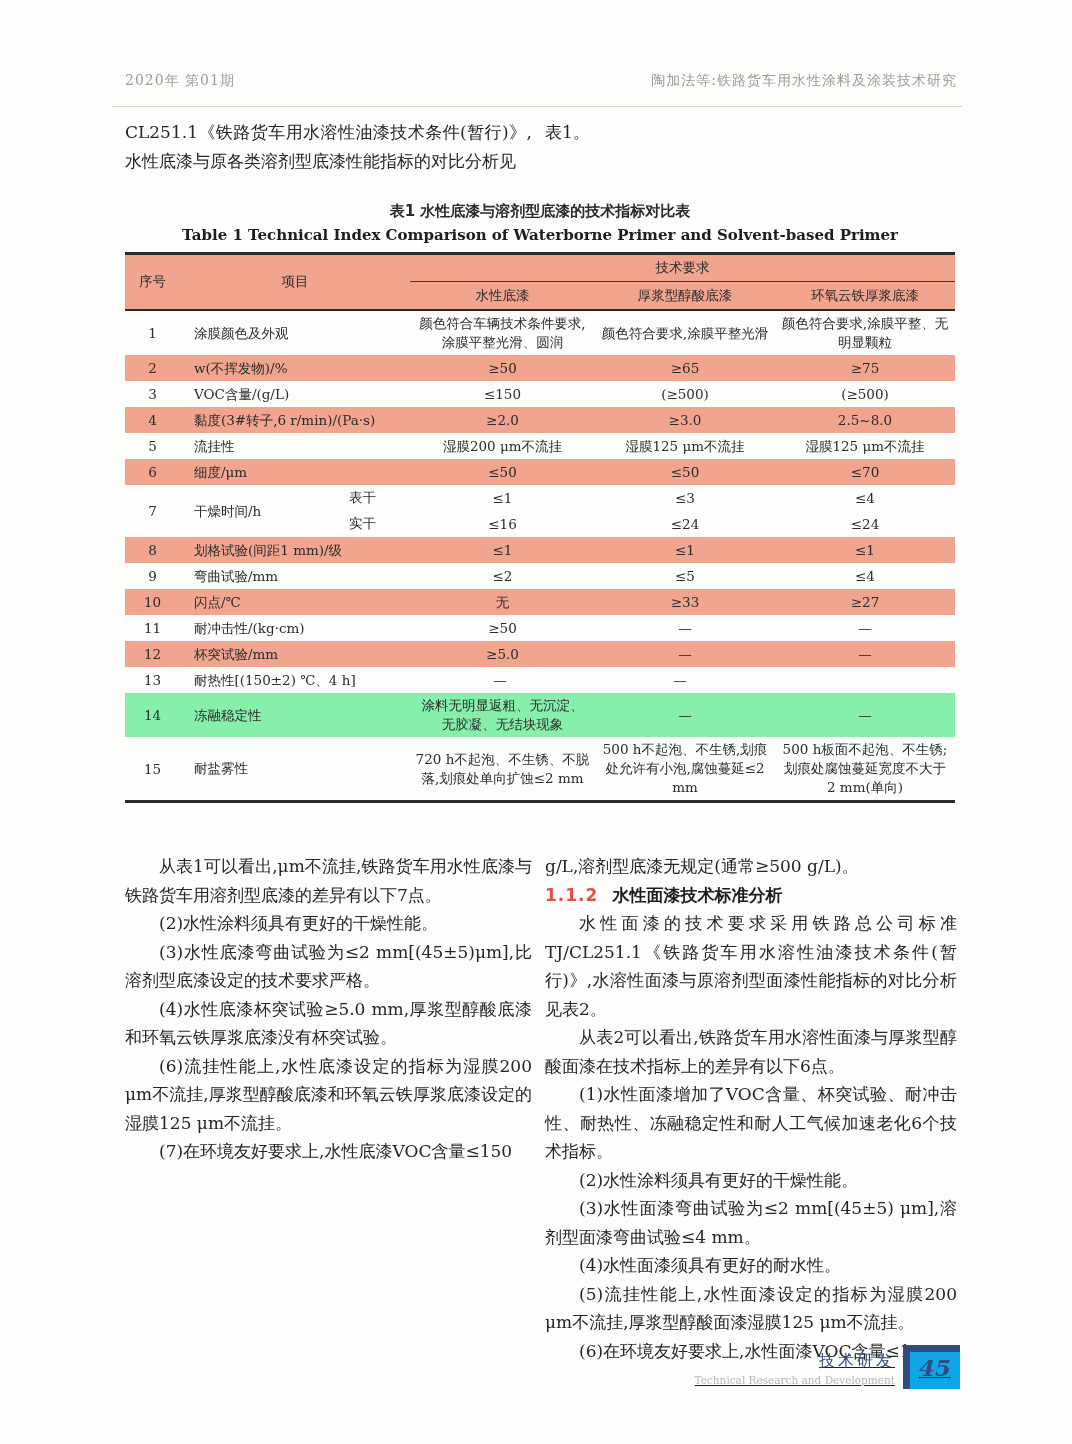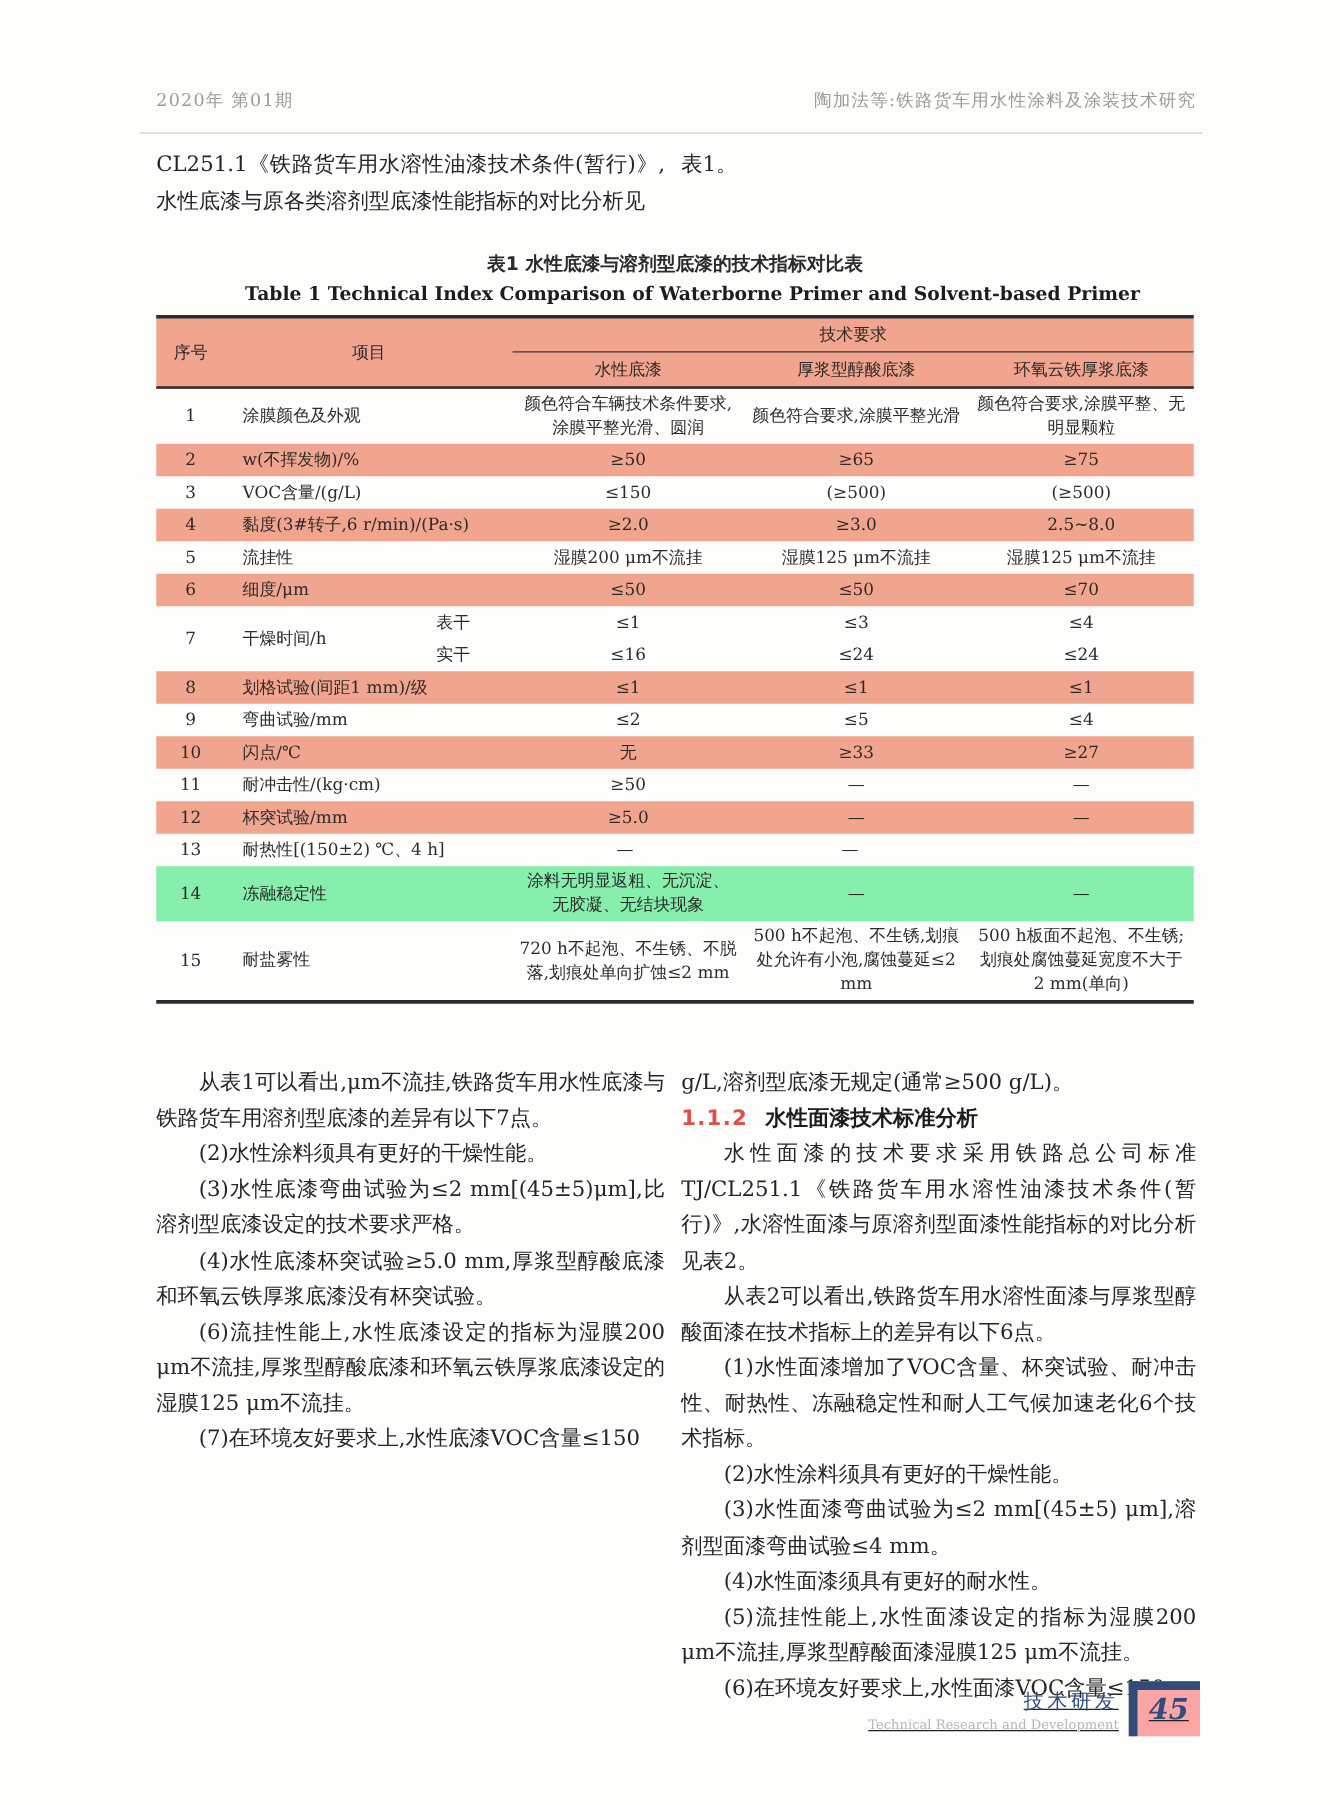--- a/index.html
+++ b/index.html
@@ -33,21 +33,21 @@
     font-size:17px; line-height:29px; color:#252525;
   }
   
   .tbl-title-zh {
     position:absolute; top:202px; left:125px; width:830px;
     text-align:center; font-size:15px; font-weight:bold;
     font-family:"DejaVu Sans","Liberation Sans",sans-serif;
     color:#2a2a2a;
   }
   .tbl-title-en {
-    position:absolute; top:226px; left:139px; width:830px;
+    position:absolute; top:226px; left:125px; width:830px;
     text-align:center; font-size:15px; font-weight:bold; color:#1d1d1d;
   }
   
   .tbl {
     position:absolute; top:252px; left:125px; width:830px;
     font-size:13.5px; color:#2b2b2b;
     border-top:3px solid #2b2b2b; border-bottom:3px solid #2b2b2b;
   }
   .t-head { display:flex; border-bottom:2.5px solid #2b2b2b; }
   .h-no   { width:55px;  display:flex; align-items:center; justify-content:center; }
@@ -91,21 +91,21 @@
     display:flex; align-items:flex-start;text-decoration:underline;
   }
   .f-text { text-align:right; margin-right:8px; padding-top:6px; }
   .f-zh {
     font-size:16px; letter-spacing:3px;
     font-family:"DejaVu Sans","Liberation Sans",sans-serif;
   }
   .f-en { font-size:10.5px; margin-top:2px; }
   .f-page {
     padding:2px 9px 8px 9px;
-    background:#fca5a5;
+    background:#0ea5e9;
   }
   .f-page span {
     font-size:23px; font-weight:bold; font-style:italic;
     font-family:"DejaVu Serif","Liberation Serif",serif;
   }
 </style>
 </head>
 <body>
 
 <div class="page">

